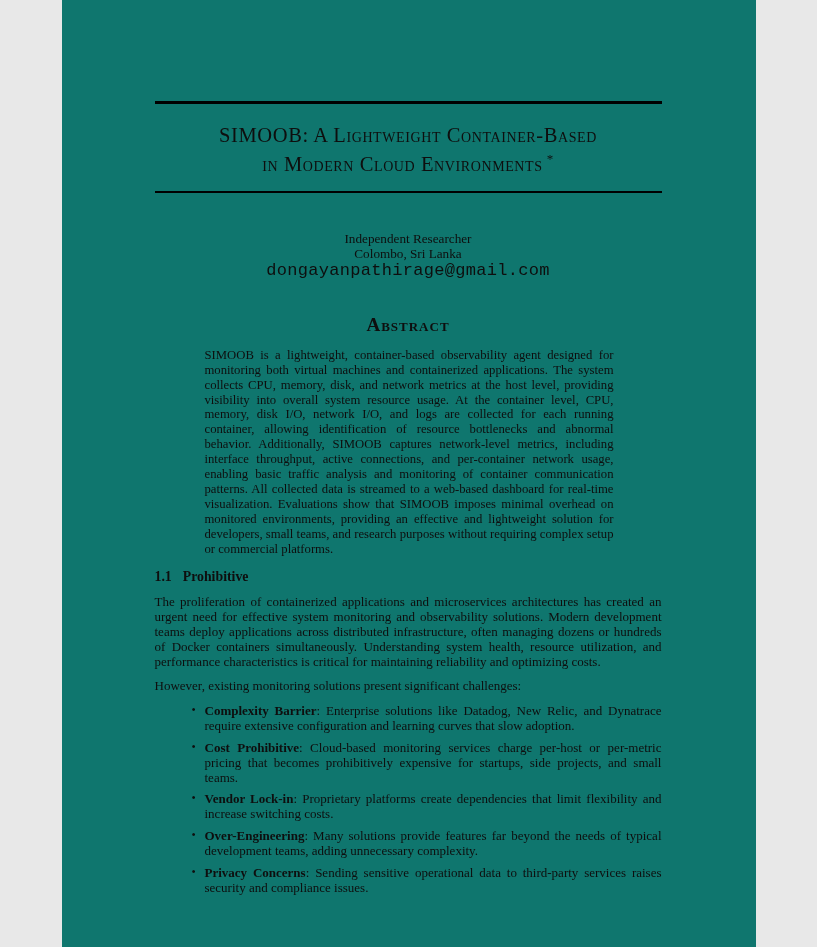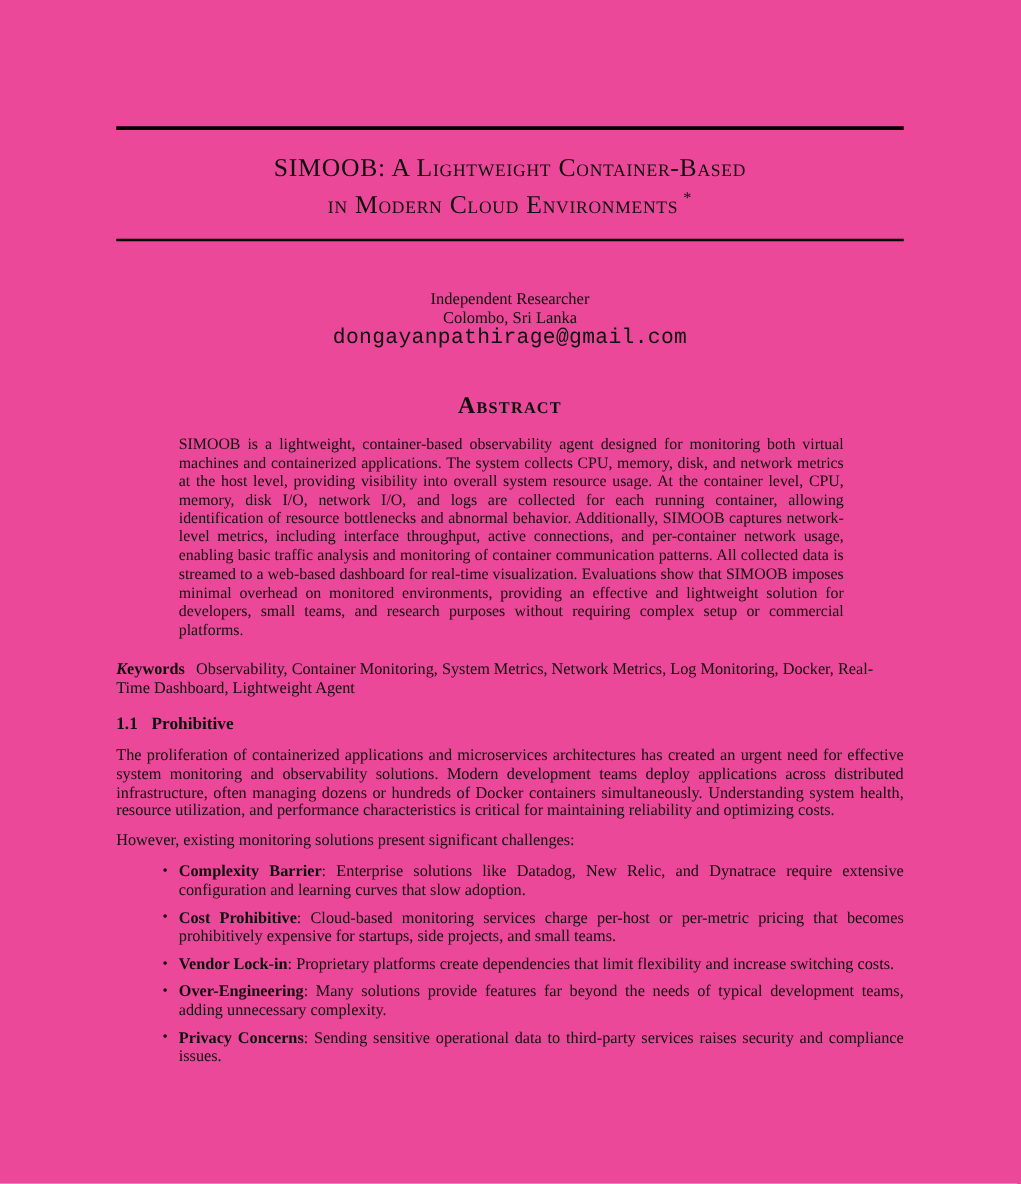--- a/index.html
+++ b/index.html
@@ -1,21 +1,21 @@
 <!DOCTYPE html>
 <html><head>
 <meta charset="utf-8">
 <style>
   * { margin: 0; padding: 0; box-sizing: border-box; }
   html, body { background: #e8e8e8; }
   .page {
-    width: 817px;
+    width: 694px;
     height: 947px;
     margin: 0 auto;
-    background: #ec4899;
+    background: #0f766e;
     color: #0e0e0e;
     font-family: "Liberation Serif", serif;
     overflow: hidden;
     position: relative;
   }
   .content {
     padding-left: 93px;
     padding-right: 94px; 
   }
   .rule {
@@ -147,21 +147,20 @@
     <div class="authors">
       <div class="author-affiliation">Independent Researcher</div>
       <div class="author-location">Colombo, Sri Lanka</div>
       <div class="author-email">dongayanpathirage@gmail.com</div>
     </div>
 
     <div class="abstract-heading">Abstract</div>
 
     <p class="abstract-text">SIMOOB is a lightweight, container-based observability agent designed for monitoring both virtual machines and containerized applications. The system collects CPU, memory, disk, and network metrics at the host level, providing visibility into overall system resource usage. At the container level, CPU, memory, disk I/O, network I/O, and logs are collected for each running container, allowing identification of resource bottlenecks and abnormal behavior. Additionally, SIMOOB captures network-level metrics, including interface throughput, active connections, and per-container network usage, enabling basic traffic analysis and monitoring of container communication patterns. All collected data is streamed to a web-based dashboard for real-time visualization. Evaluations show that SIMOOB imposes minimal overhead on monitored environments, providing an effective and lightweight solution for developers, small teams, and research purposes without requiring complex setup or commercial platforms.</p>
 
-    <p class="keywords"><span class="kw-first">K</span><span class="kw-rest">eywords</span><span>Observability, Container Monitoring, System Metrics, Network Metrics, Log Monitoring, Docker, Real-Time Dashboard, Lightweight Agent</span></p>
 
 
     <h2 class="subsection"><span class="sec-num">1.1</span><span>Prohibitive</span></h2>
 
     <p class="para">The proliferation of containerized applications and microservices architectures has created an urgent need for effective system monitoring and observability solutions. Modern development teams deploy applications across distributed infrastructure, often managing dozens or hundreds of Docker containers simultaneously. Understanding system health, resource utilization, and performance characteristics is critical for maintaining reliability and optimizing costs.</p>
 
     <p class="challenges-intro">However, existing monitoring solutions present significant challenges:</p>
 
     <ul class="bullets">
       <li><span class="bullet-glyph">•</span><span class="bullet-label">Complexity Barrier</span><span>: Enterprise solutions like Datadog, New Relic, and Dynatrace require extensive configuration and learning curves that slow adoption.</span></li>

